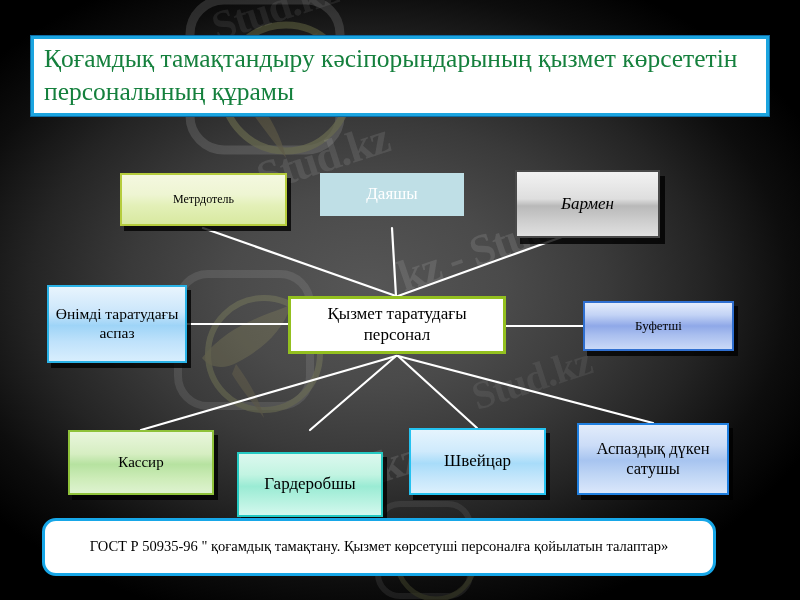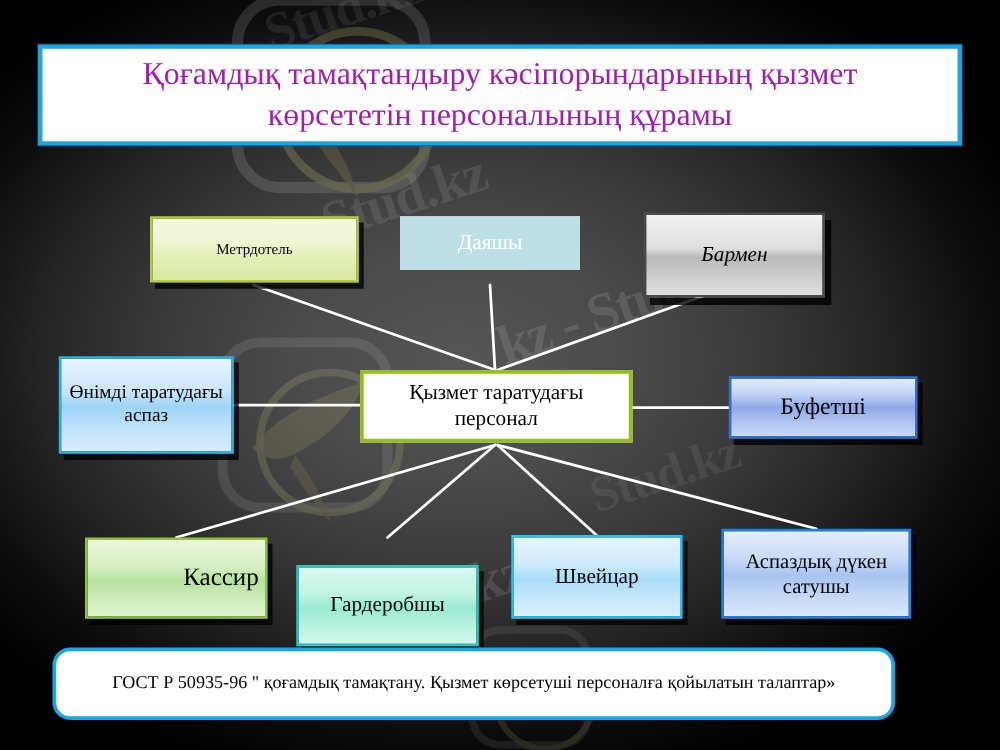--- a/index.html
+++ b/index.html
@@ -93,23 +93,23 @@
     border: 3px solid #1ca5e0;
     box-sizing: border-box;
     display: flex;
     align-items: center;
     justify-content: center;
     box-shadow: 0 0 0 1px #0b6ea8;
   }
   #title-text {
     font-size: 25.5px;
     line-height: 1.28;
-    color: #a21caf;
-    text-align: center;
-    padding: 0 22px;
+    color: #15803d;
+    text-align: left;
+    padding: 0 10px;
   }
 
   
   .node {
     position: absolute;
     box-sizing: border-box;
     display: flex;
     align-items: center;
     justify-content: center;
     text-align: center;
@@ -155,29 +155,28 @@
     left: 288px; top: 296px; width: 218px; height: 58px;
     background: #ffffff;
     border: 3px solid #93c01f;
     font-size: 17px;
   }
   #node-bufetshi {
     left: 583px; top: 301px; width: 151px; height: 50px;
     background: linear-gradient(to bottom, #e4ecfb 0%, #c3d3f5 26%, #8fa8e8 50%, #aabfef 70%, #c9d9f7 100%);
     border: 2px solid #2f6fd0;
     box-shadow: 4px 5px 0 rgba(0,0,0,0.78);
-    font-size: 19px;
+    font-size: 13px;
   }
   #node-kassir {
     left: 68px; top: 430px; width: 146px; height: 65px;
     background: linear-gradient(to bottom, #e9f6dc 0%, #d6eec2 36%, #b6e2a0 53%, #cdecb8 76%, #def3d0 100%);
     border: 2px solid #8fc23a;
     box-shadow: 4px 5px 0 rgba(0,0,0,0.78);
-    font-size: 20px;
-    justify-content: flex-end;
+    font-size: 15px;
   }
   #node-garderob {
     left: 237px; top: 410px; width: 146px; height: 65px;
     background: linear-gradient(to bottom, #dcf8ee 0%, #c2f4e2 34%, #9aebd4 53%, #b6f2e0 76%, #d4f8ee 100%);
     border: 2px solid #25c9c2;
     box-shadow: 4px 5px 0 rgba(0,0,0,0.78);
     font-size: 17px;
     margin-top: 42px;
   }
   #node-shveitsar {

